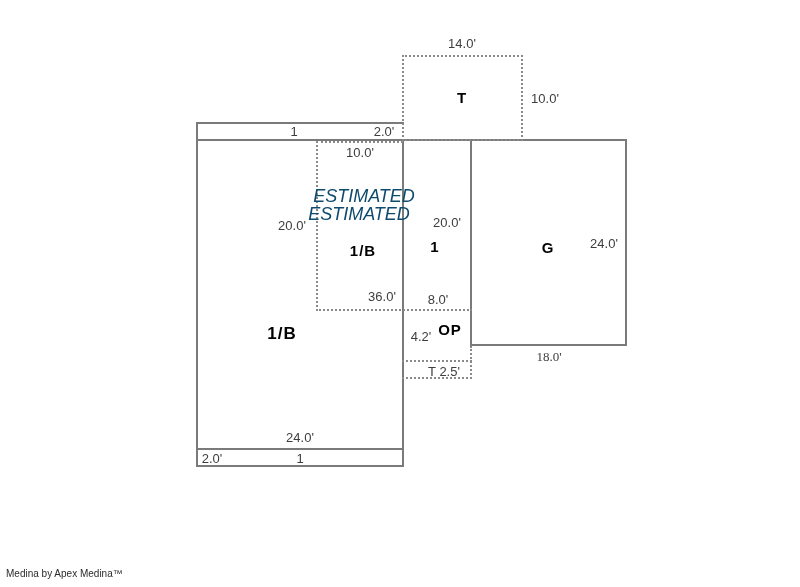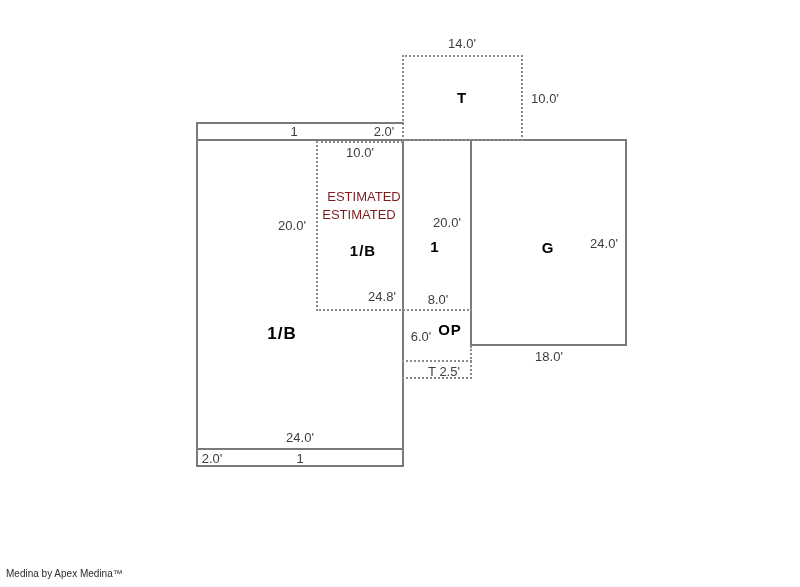--- a/index.html
+++ b/index.html
@@ -52,22 +52,23 @@
     font-size: 15px;
     letter-spacing: 1px;
   }
   .lbl.area-big {
     color: #000000;
     font-weight: bold;
     font-size: 17px;
     letter-spacing: 1px;
   }
   .lbl.estline {
-    font-size: 13px;
-    color: #7f1d1d;
+    font-size: 18px;
+    color: #0c4a6e;
+    font-style: italic;
   }
   .watermark {
     position: absolute;
     left: 6px;
     top: 568px;
     font-size: 10px;
     color: #2b2b2b;
     white-space: nowrap;
   }
 </style>
@@ -95,26 +96,26 @@
   <div class="dash-v" style="left:470px; top:346px; height:33px;"></div>
 
   <span class="lbl" style="left:462px; top:43px;">14.0'</span>
   <span class="lbl" style="left:545px; top:98px;">10.0'</span>
   <span class="lbl" style="left:294px; top:131px;">1</span>
   <span class="lbl" style="left:384px; top:131px;">2.0'</span>
   <span class="lbl" style="left:360px; top:152px;">10.0'</span>
   <span class="lbl estline" style="left:364px; top:196px;">ESTIMATED</span>
   <span class="lbl estline" style="left:359px; top:214px;">ESTIMATED</span>
   <span class="lbl" style="left:292px; top:225px;">20.0'</span>
-  <span class="lbl" style="left:382px; top:296px;">24.8'</span>
+  <span class="lbl" style="left:382px; top:296px;">36.0'</span>
   <span class="lbl" style="left:447px; top:222px;">20.0'</span>
   <span class="lbl" style="left:438px; top:299px;">8.0'</span>
   <span class="lbl" style="left:604px; top:243px;">24.0'</span>
-  <span class="lbl" style="left:549px; top:356px;">18.0'</span>
-  <span class="lbl" style="left:421px; top:336px;">6.0'</span>
+  <span class="lbl" style="left:549px; top:356px;font-family:Liberation Serif, serif;">18.0'</span>
+  <span class="lbl" style="left:421px; top:336px;">4.2'</span>
   <span class="lbl" style="left:444px; top:371px;">T 2.5'</span>
   <span class="lbl" style="left:300px; top:437px;">24.0'</span>
   <span class="lbl" style="left:212px; top:458px;">2.0'</span>
   <span class="lbl" style="left:300px; top:458px;">1</span>
 
   <span class="lbl area" style="left:462px; top:97px;">T</span>
   <span class="lbl area" style="left:363px; top:250px;">1/B</span>
   <span class="lbl area" style="left:435px; top:246px;">1</span>
   <span class="lbl area" style="left:548px; top:247px;">G</span>
   <span class="lbl area" style="left:450px; top:329px;">OP</span>

